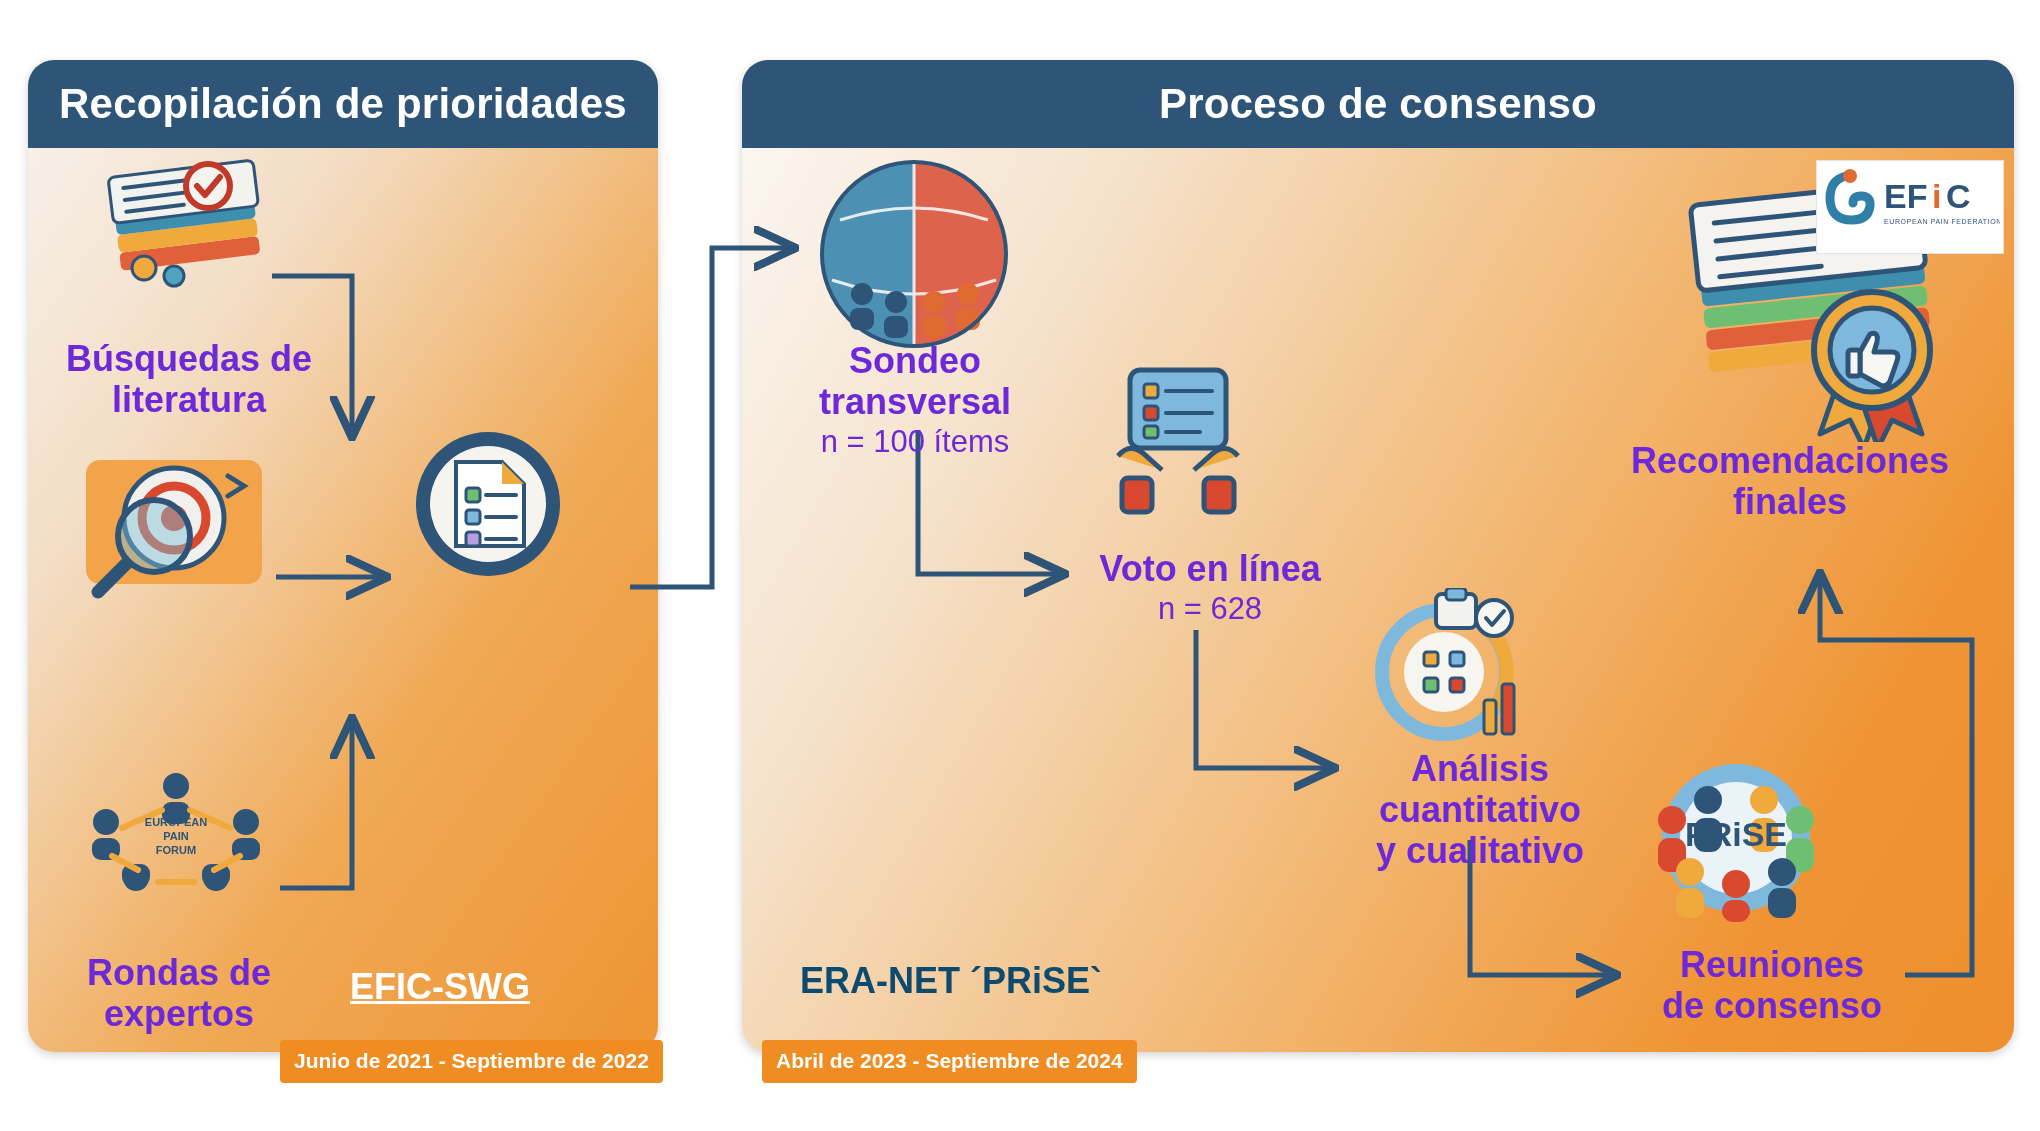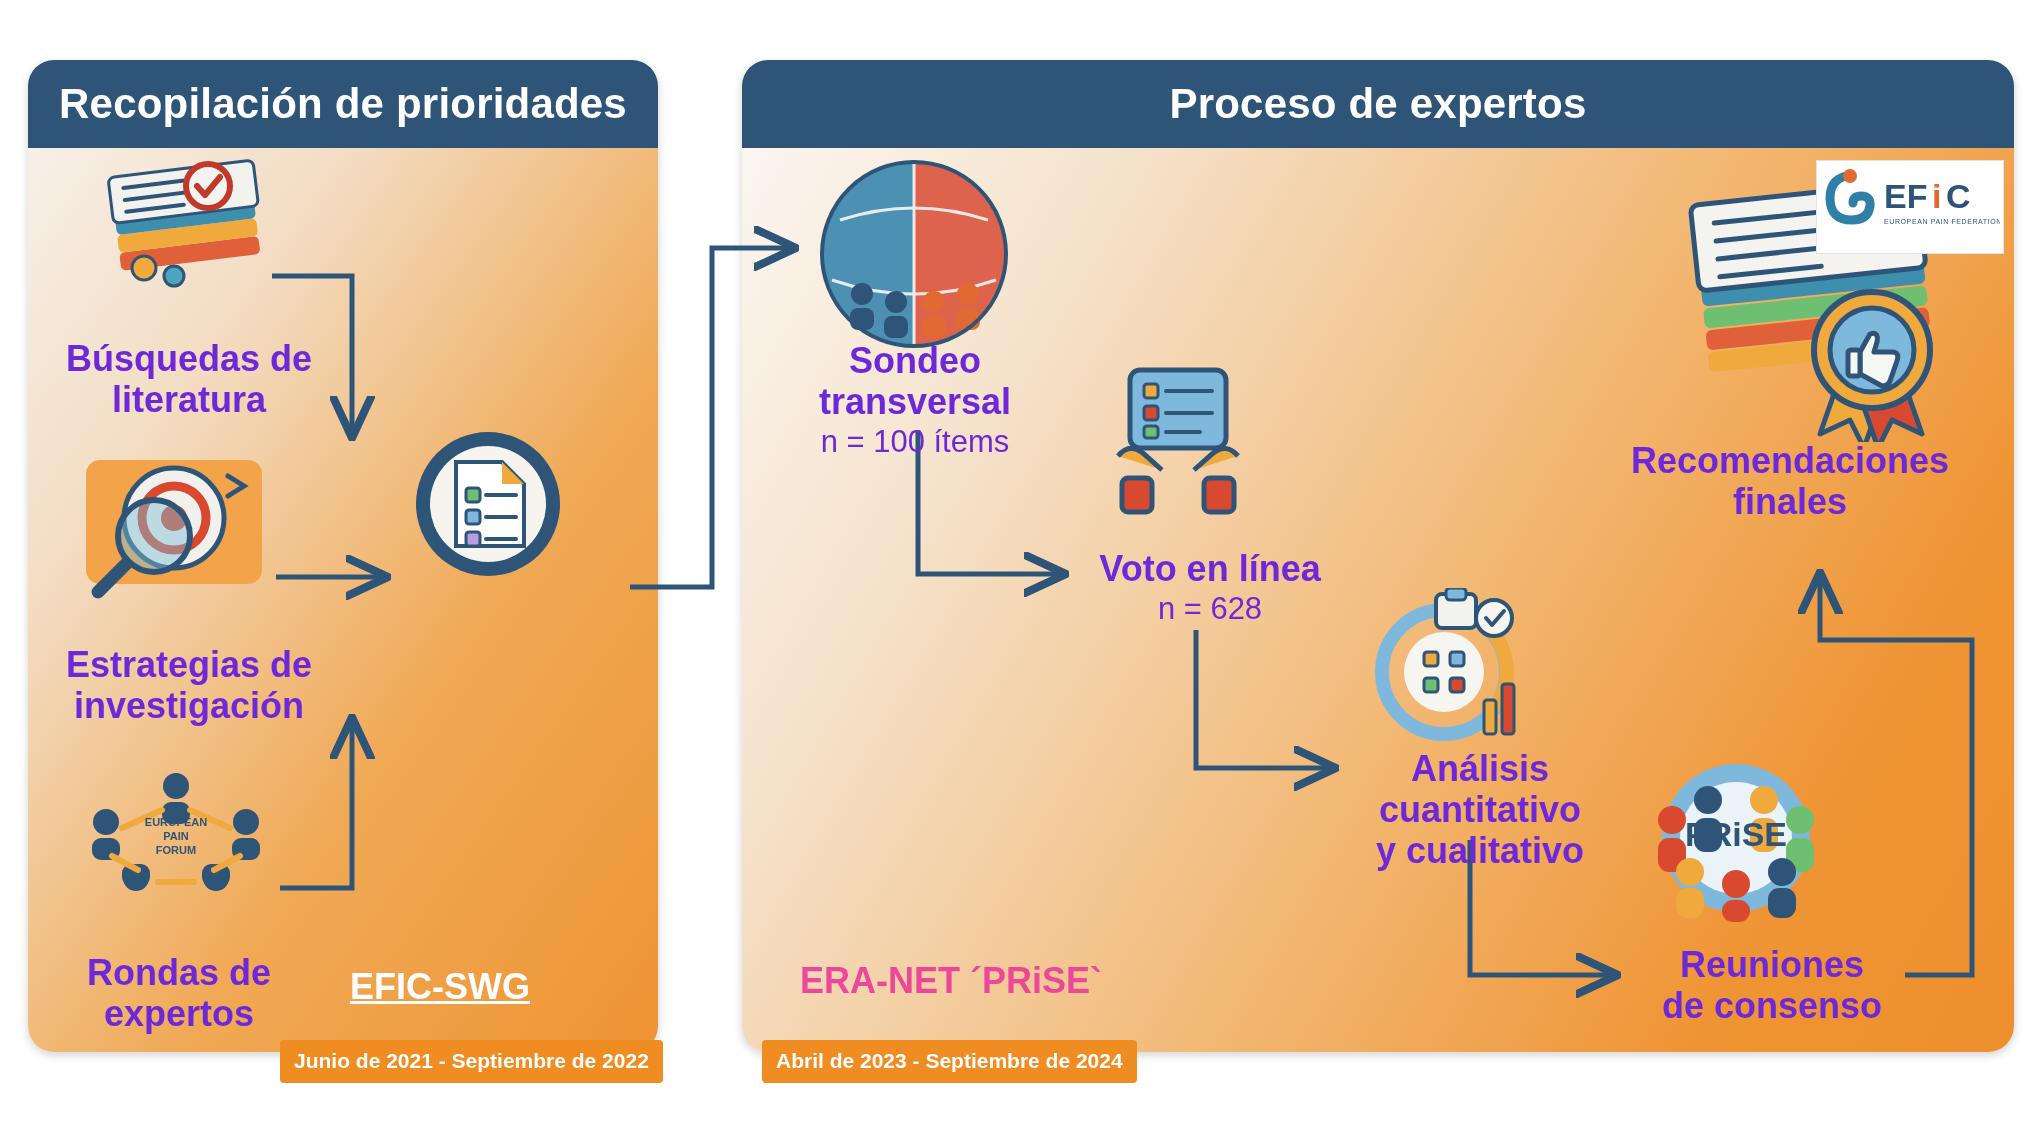--- a/index.html
+++ b/index.html
@@ -79,21 +79,21 @@
     font-size: 0.86em;
     margin-top: 2px;
   }
 
   .project-label {
     position: absolute;
     font-weight: bold;
     font-size: 36px;
   }
   .project-label.light { color: #ffffff; text-decoration: underline; }
-  .project-label.dark  { color: #ec4899; }
+  .project-label.dark  { color: #0c4a6e; }
 
   .date-chip {
     position: absolute;
     background: #ef8c22;
     color: #ffffff;
     font-size: 21px;
     font-weight: bold;
     padding: 9px 14px 10px;
     border-radius: 4px;
     white-space: nowrap;
@@ -129,21 +129,21 @@
 <body>
 
 <div class="stage">
 
   <div class="panel" id="panel-left">
     <div class="panel-header">Recopilación de prioridades</div>
     <div class="panel-body"></div>
   </div>
 
   <div class="panel" id="panel-right">
-    <div class="panel-header">Proceso de expertos</div>
+    <div class="panel-header">Proceso de consenso</div>
     <div class="panel-body"></div>
   </div>
 
   <svg id="arrows" viewBox="0 0 2040 1131">
     <defs>
       <marker id="ah" markerWidth="9" markerHeight="9" refX="7.2" refY="4.5" orient="auto">
         <path d="M0,0.6 L8.4,4.5 L0,8.4" fill="none" stroke="#2e5478" stroke-width="1.6" stroke-linecap="round" stroke-linejoin="round"></path>
       </marker>
     </defs>
     <g fill="none" stroke="#2e5478" stroke-width="5" marker-end="url(#ah)">
@@ -363,21 +363,20 @@
       <circle cx="30" cy="12" r="7" fill="#e06a32"></circle>
       <text x="64" y="44" font-family="Liberation Sans, sans-serif" font-size="34" font-weight="bold" fill="#2e5478">EF</text>
       <text x="112" y="44" font-family="Liberation Sans, sans-serif" font-size="34" font-weight="bold" fill="#e06a32">i</text>
       <text x="126" y="44" font-family="Liberation Sans, sans-serif" font-size="34" font-weight="bold" fill="#2e5478">C</text>
       <text x="64" y="60" font-family="Liberation Sans, sans-serif" font-size="7" fill="#2e5478" letter-spacing="0.6">EUROPEAN PAIN FEDERATION</text>
     </svg>
   </div>
 
   <div class="node-label" style="left:34px; top:338px; width:310px; font-size:36px;">Búsquedas de<br>literatura</div>
 
-  <div class="node-label" style="left:34px; top:644px; width:310px; font-size:36px;">Estrategias de<br>investigación</div>
 
   <div class="node-label" style="left:34px; top:952px; width:290px; font-size:36px;">Rondas de<br>expertos</div>
 
 
   <div class="node-label" style="left:782px; top:340px; width:266px; font-size:36px;">
     <span>Sondeo<br>transversal</span>
     <span class="node-sub">n = 100 ítems</span>
   </div>
 
   <div class="node-label" style="left:1060px; top:548px; width:300px; font-size:36px;">

